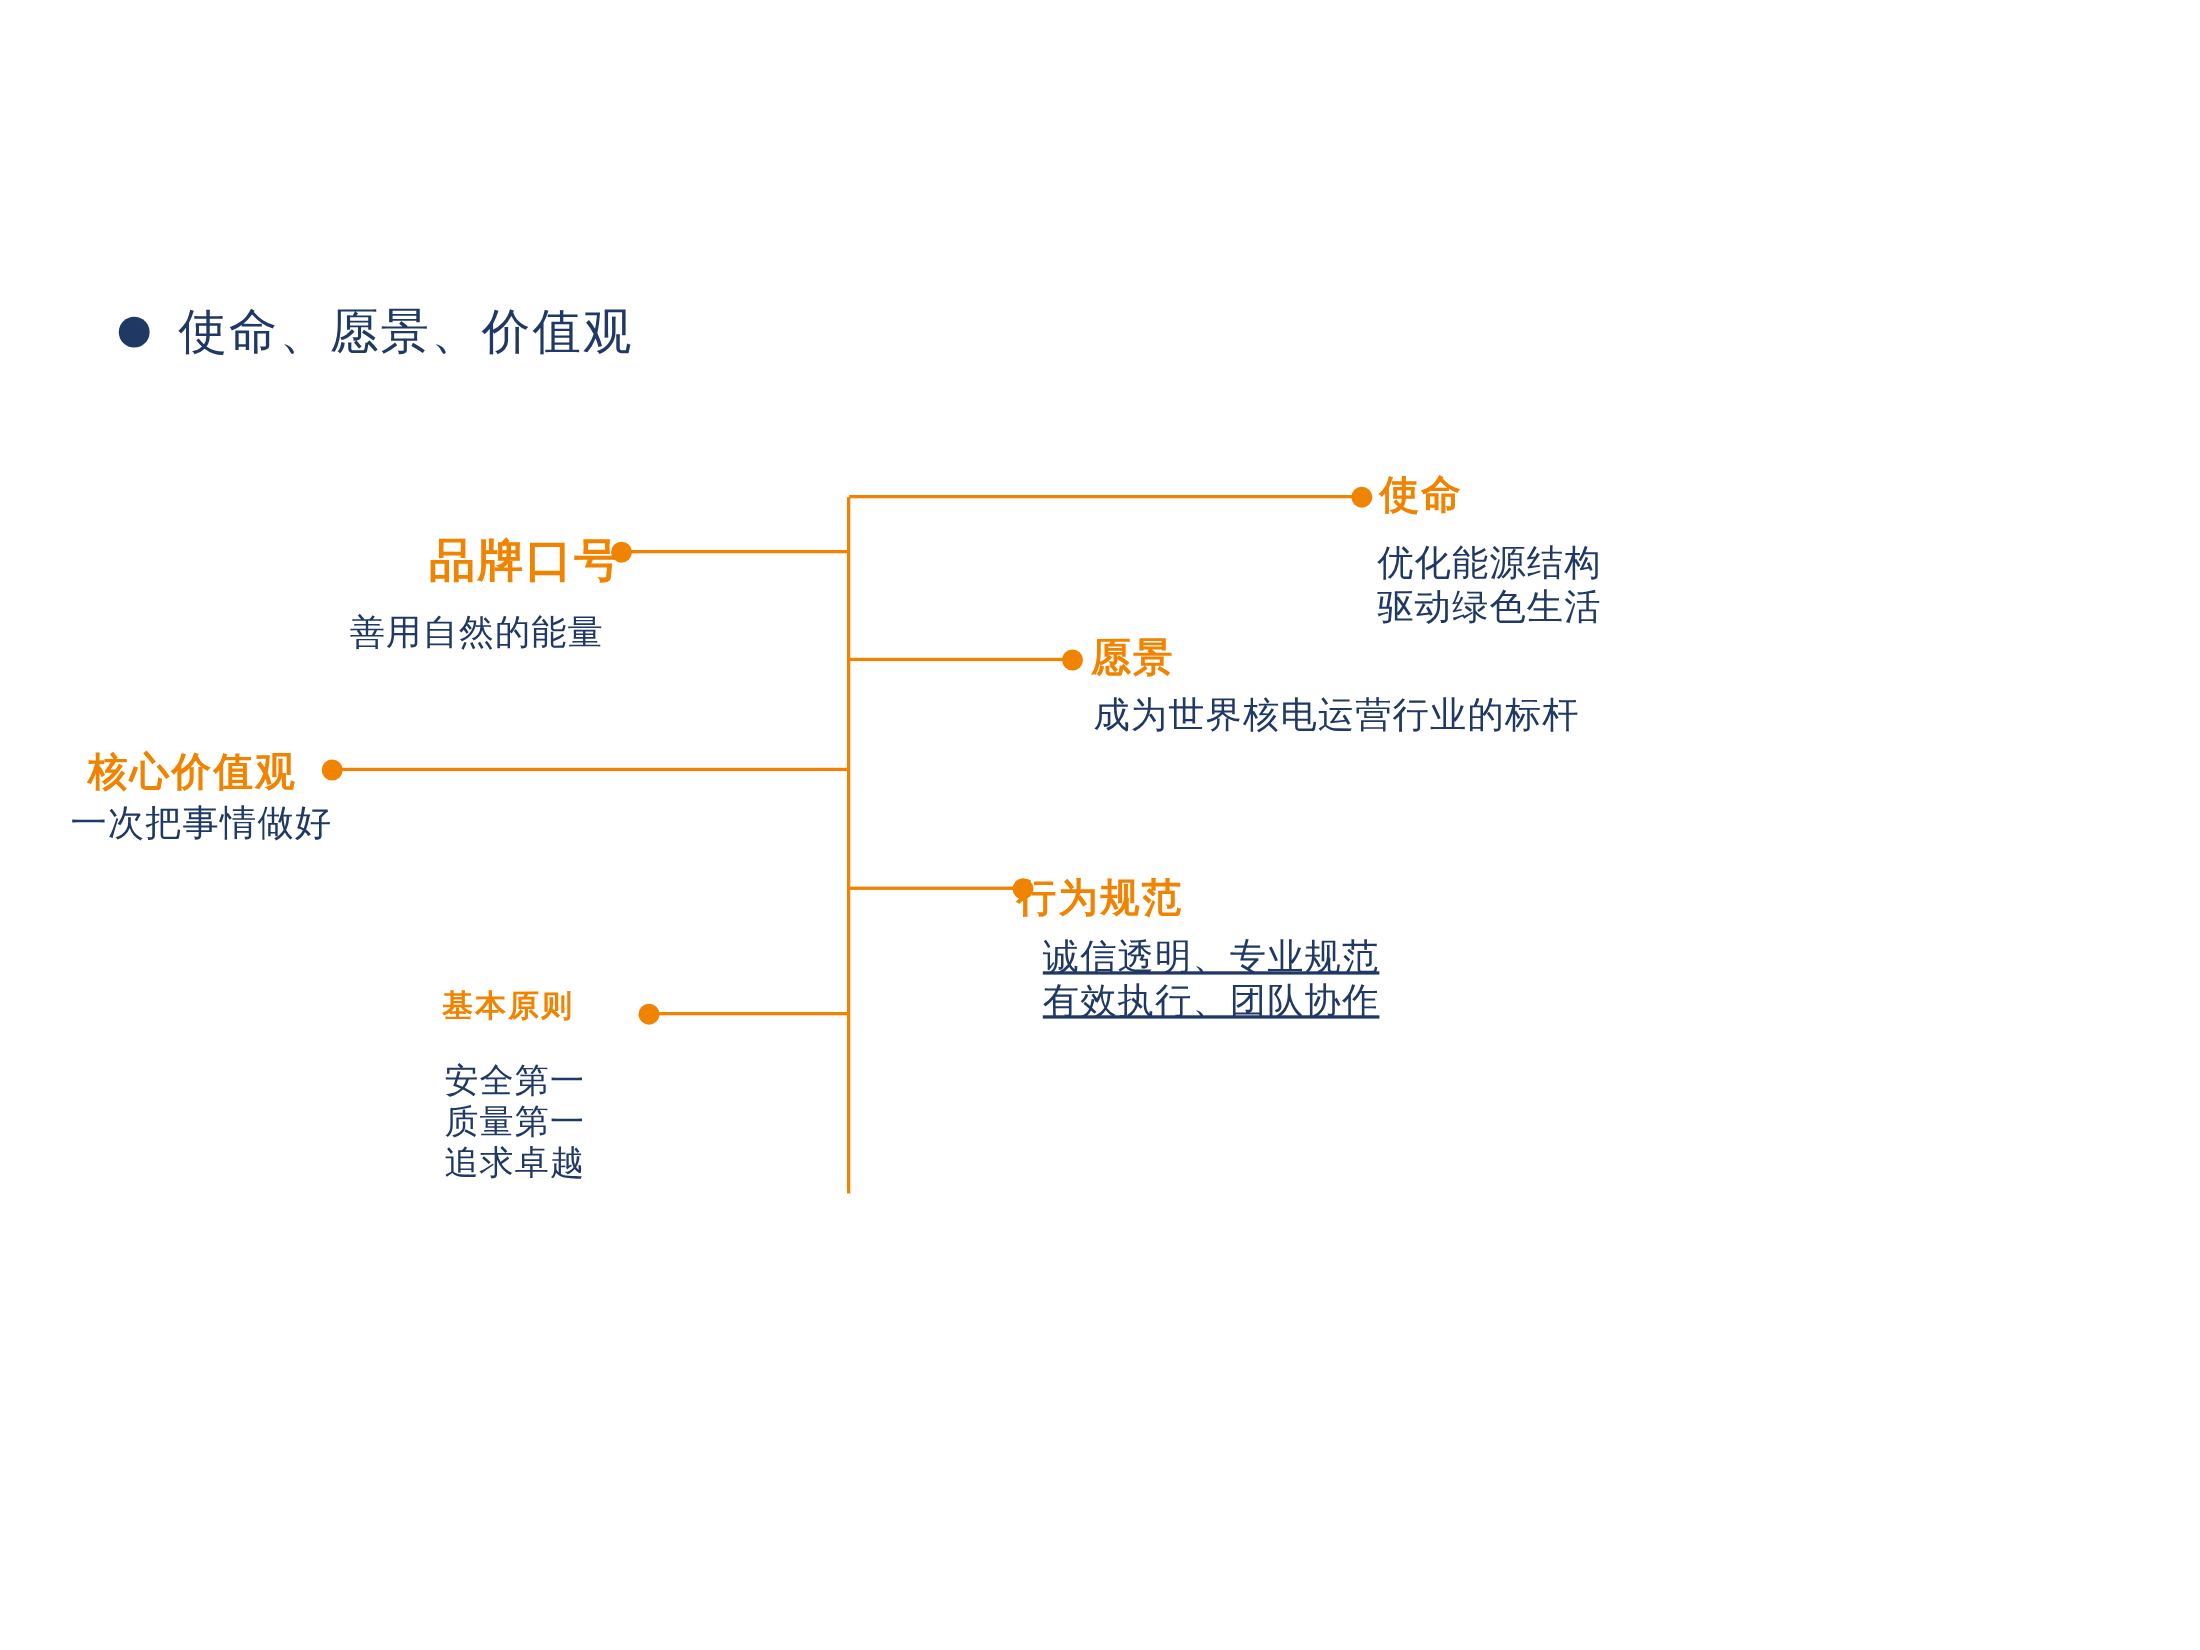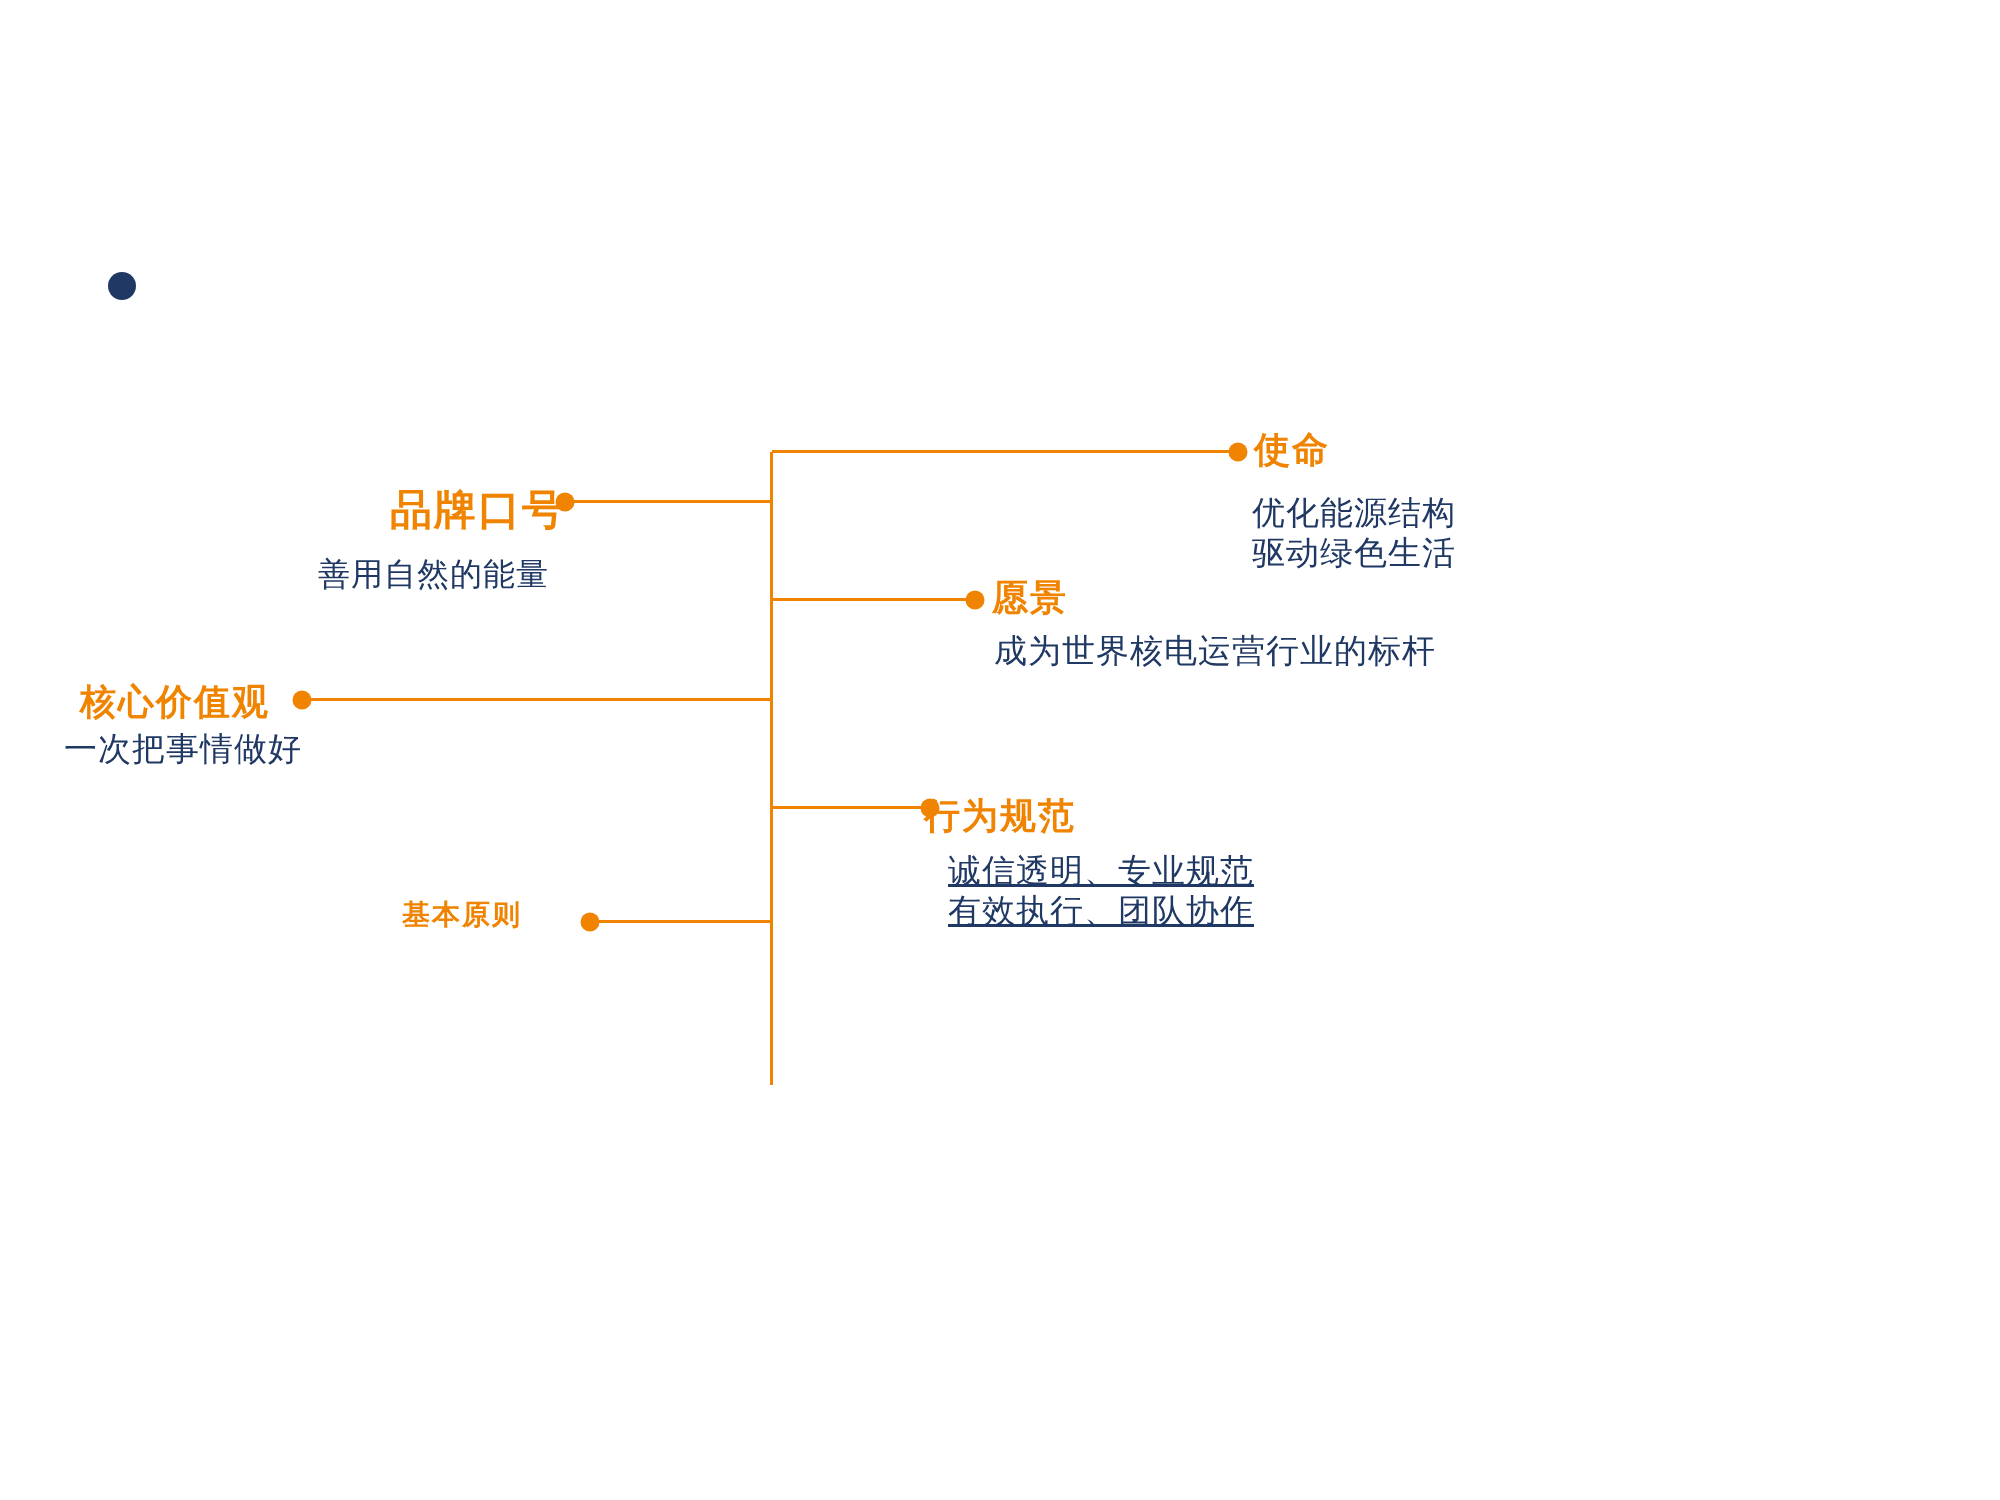--- a/index.html
+++ b/index.html
@@ -94,20 +94,21 @@
   .conduct-label    { left: 924px;  top: 792px; }
   .conduct-desc     { left: 948px;  top: 852px; text-decoration: underline; }
 </style>
 </head>
 <body>
 
 <div class="canvas">
 
   <div class="title-row">
     <span class="title-bullet"></span>
+    <span class="title-text">使命、愿景、价值观</span>
   </div>
 
   <div class="vline" style="left:770px; top:452px; height:633px;"></div>
 
   <div class="hline" style="left:772px; top:450px; width:466px;"></div>
   <div class="dot" style="left:1238px; top:452px;"></div>
   <div class="node-label mission-label">使命</div>
   <div class="node-desc mission-desc">优化能源结构
 驱动绿色生活</div>
 
@@ -128,14 +129,17 @@
 
   <div class="hline" style="left:772px; top:806px; width:158px;"></div>
   <div class="dot" style="left:930px; top:808px;"></div>
   <div class="node-label conduct-label">行为规范</div>
   <div class="node-desc conduct-desc">诚信透明、专业规范
 有效执行、团队协作</div>
 
   <div class="hline" style="left:590px; top:920px; width:182px;"></div>
   <div class="dot" style="left:590px; top:922px;"></div>
   <div class="node-label principles-label">基本原则</div>
+  <div class="node-desc principles-desc">安全第一
+质量第一
+追求卓越</div>
 
 </div>
 
 </body></html>

